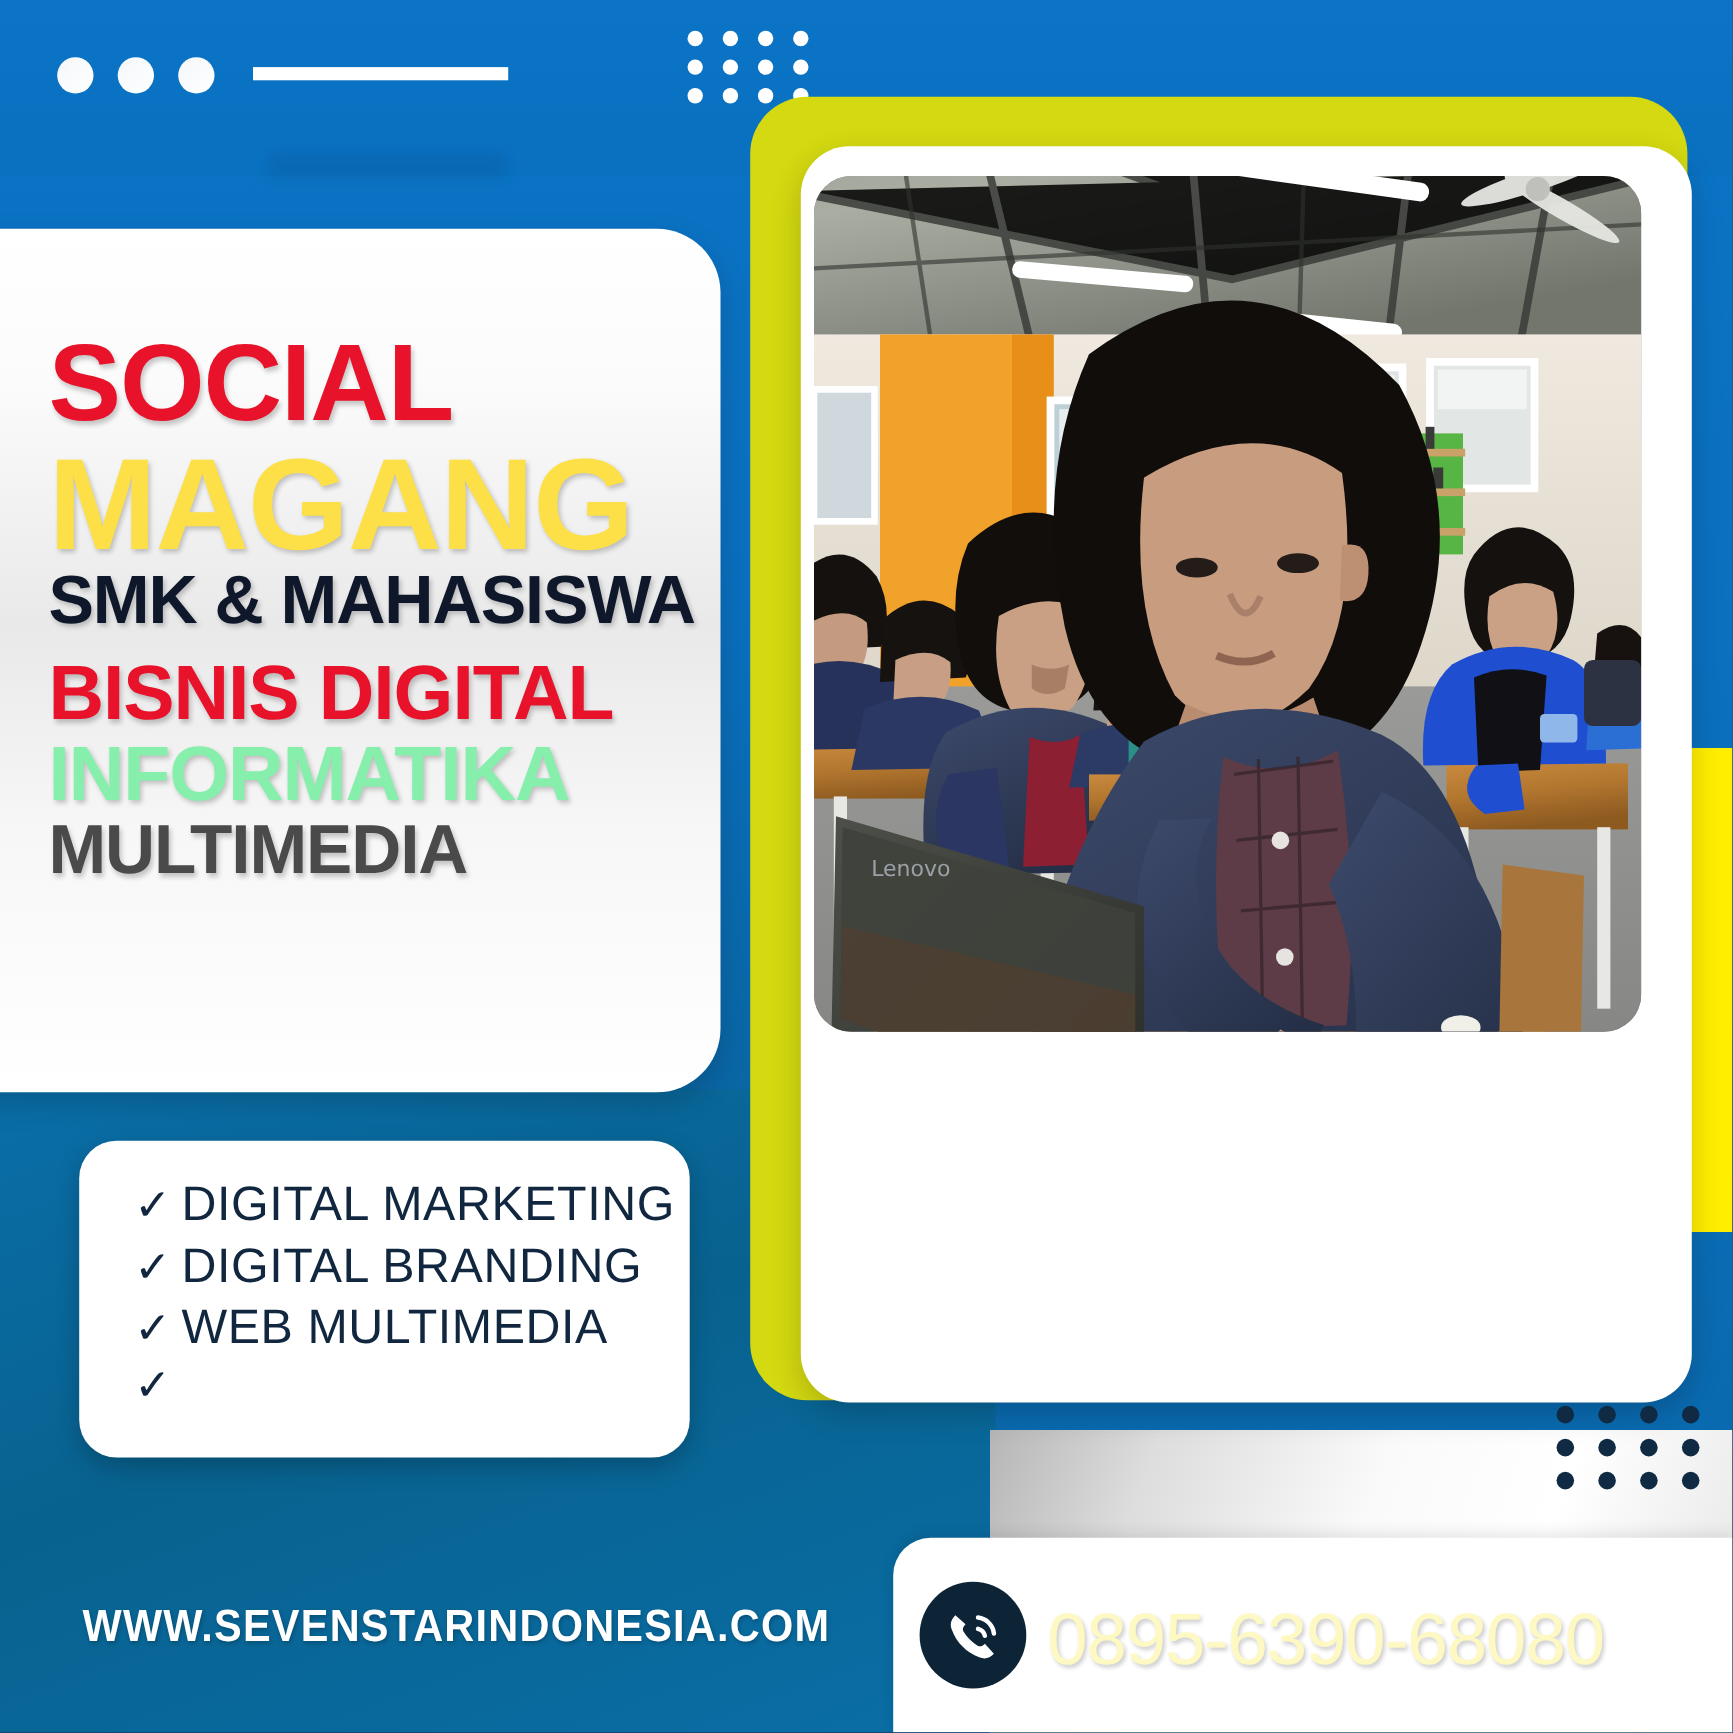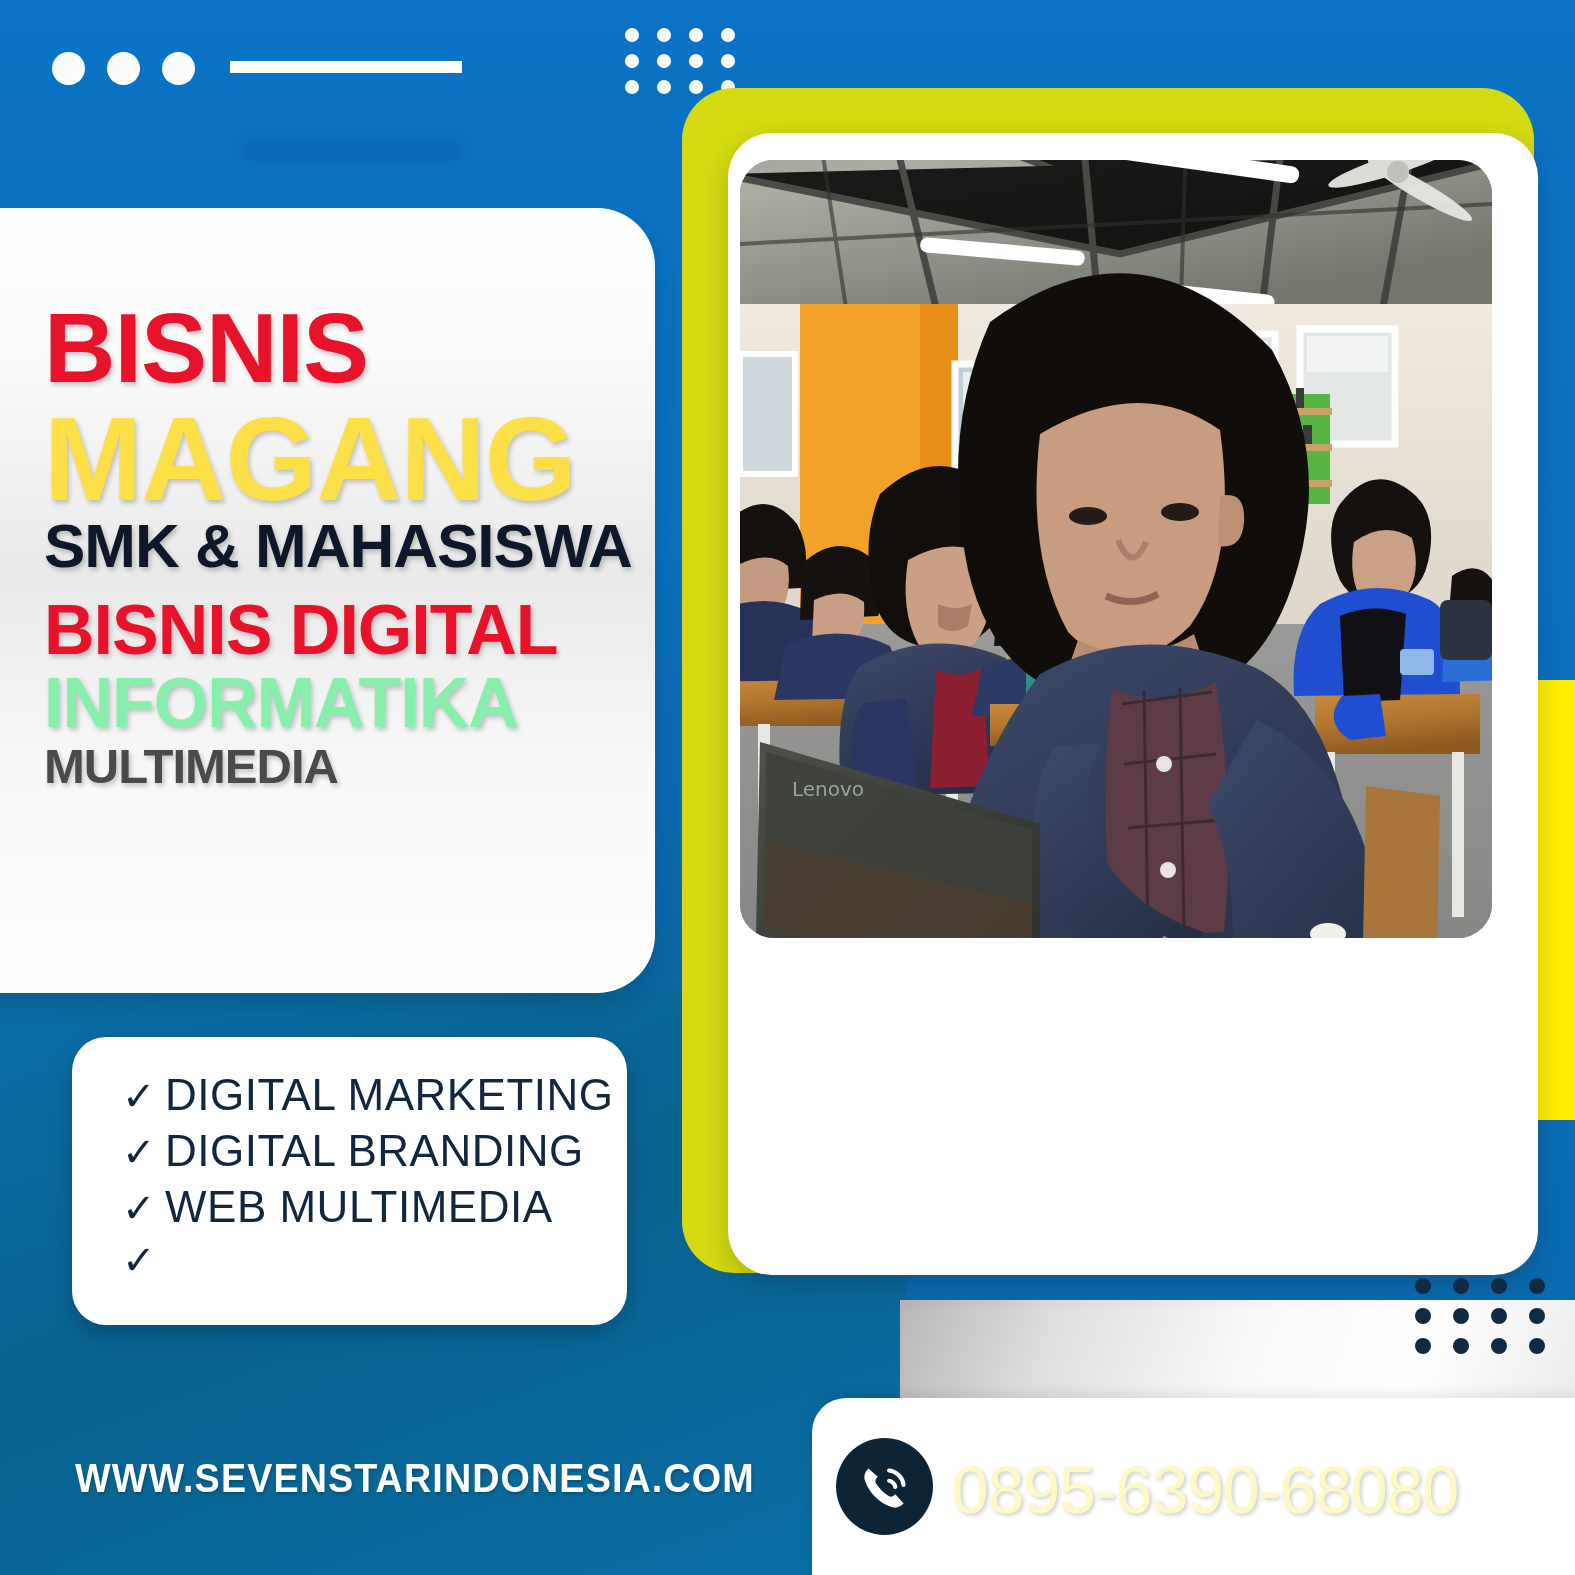--- a/index.html
+++ b/index.html
@@ -46,21 +46,21 @@
     border-radius:0 58px 58px 0;
     box-shadow:0 10px 26px rgba(0,0,0,.16);}
   .headline-text{position:absolute;left:44px;top:300px;width:700px;}
   .headline-text div{line-height:.96;letter-spacing:-1px;white-space:nowrap;
     font-weight:700;text-shadow:2px 3px 5px rgba(0,0,0,.22);}
   .h-program{font-size:99px;color:#e8132b;}
   .h-magang{font-size:118px;color:#fde047;margin-top:8px;}
   .h-smk{font-size:62px;color:#0f172a;}
   .h-bisnis{font-size:70px;color:#e8132b;margin-top:21px;}
   .h-informatika{font-size:70px;color:#86efac;margin-top:6px;}
-  .h-multimedia{font-size:49px;color:#4a4a4a;margin-top:6px;}
+  .h-multimedia{font-size:63px;color:#4a4a4a;margin-top:6px;}
 
   
   .check-card{position:absolute;left:72px;top:1037px;width:555px;height:288px;
     background:#ffffff;border-radius:34px;box-shadow:0 8px 22px rgba(0,0,0,.22);}
   .check-list{position:absolute;left:50px;top:30px;}
   .check-item{display:flex;align-items:baseline;gap:9px;color:#11263f;
     font-size:44px;letter-spacing:.5px;line-height:1.27;white-space:nowrap;}
   .check-mark{font-size:40px;font-weight:400;color:#11263f;}
 
   
@@ -331,21 +331,21 @@
       <g>
         <path d="M626 782 L700 792 L696 1000 L622 992 Z" fill="#a8763c"></path>
         <rect x="616" y="990" width="16" height="100" fill="#eceae6"></rect>
         <rect x="692" y="996" width="16" height="94" fill="#eceae6"></rect>
       </g>
     </svg>
   </div>
 
   <div class="headline-card"></div>
   <div class="headline-text">
-    <div class="h-program">BISNIS</div>
+    <div class="h-program">SOCIAL</div>
     <div class="h-magang">MAGANG</div>
     <div class="h-smk">SMK &amp; MAHASISWA</div>
     <div class="h-bisnis">BISNIS DIGITAL</div>
     <div class="h-informatika">INFORMATIKA</div>
     <div class="h-multimedia">MULTIMEDIA</div>
   </div>
 
   <div class="check-card">
     <div class="check-list">
       <div class="check-item">

